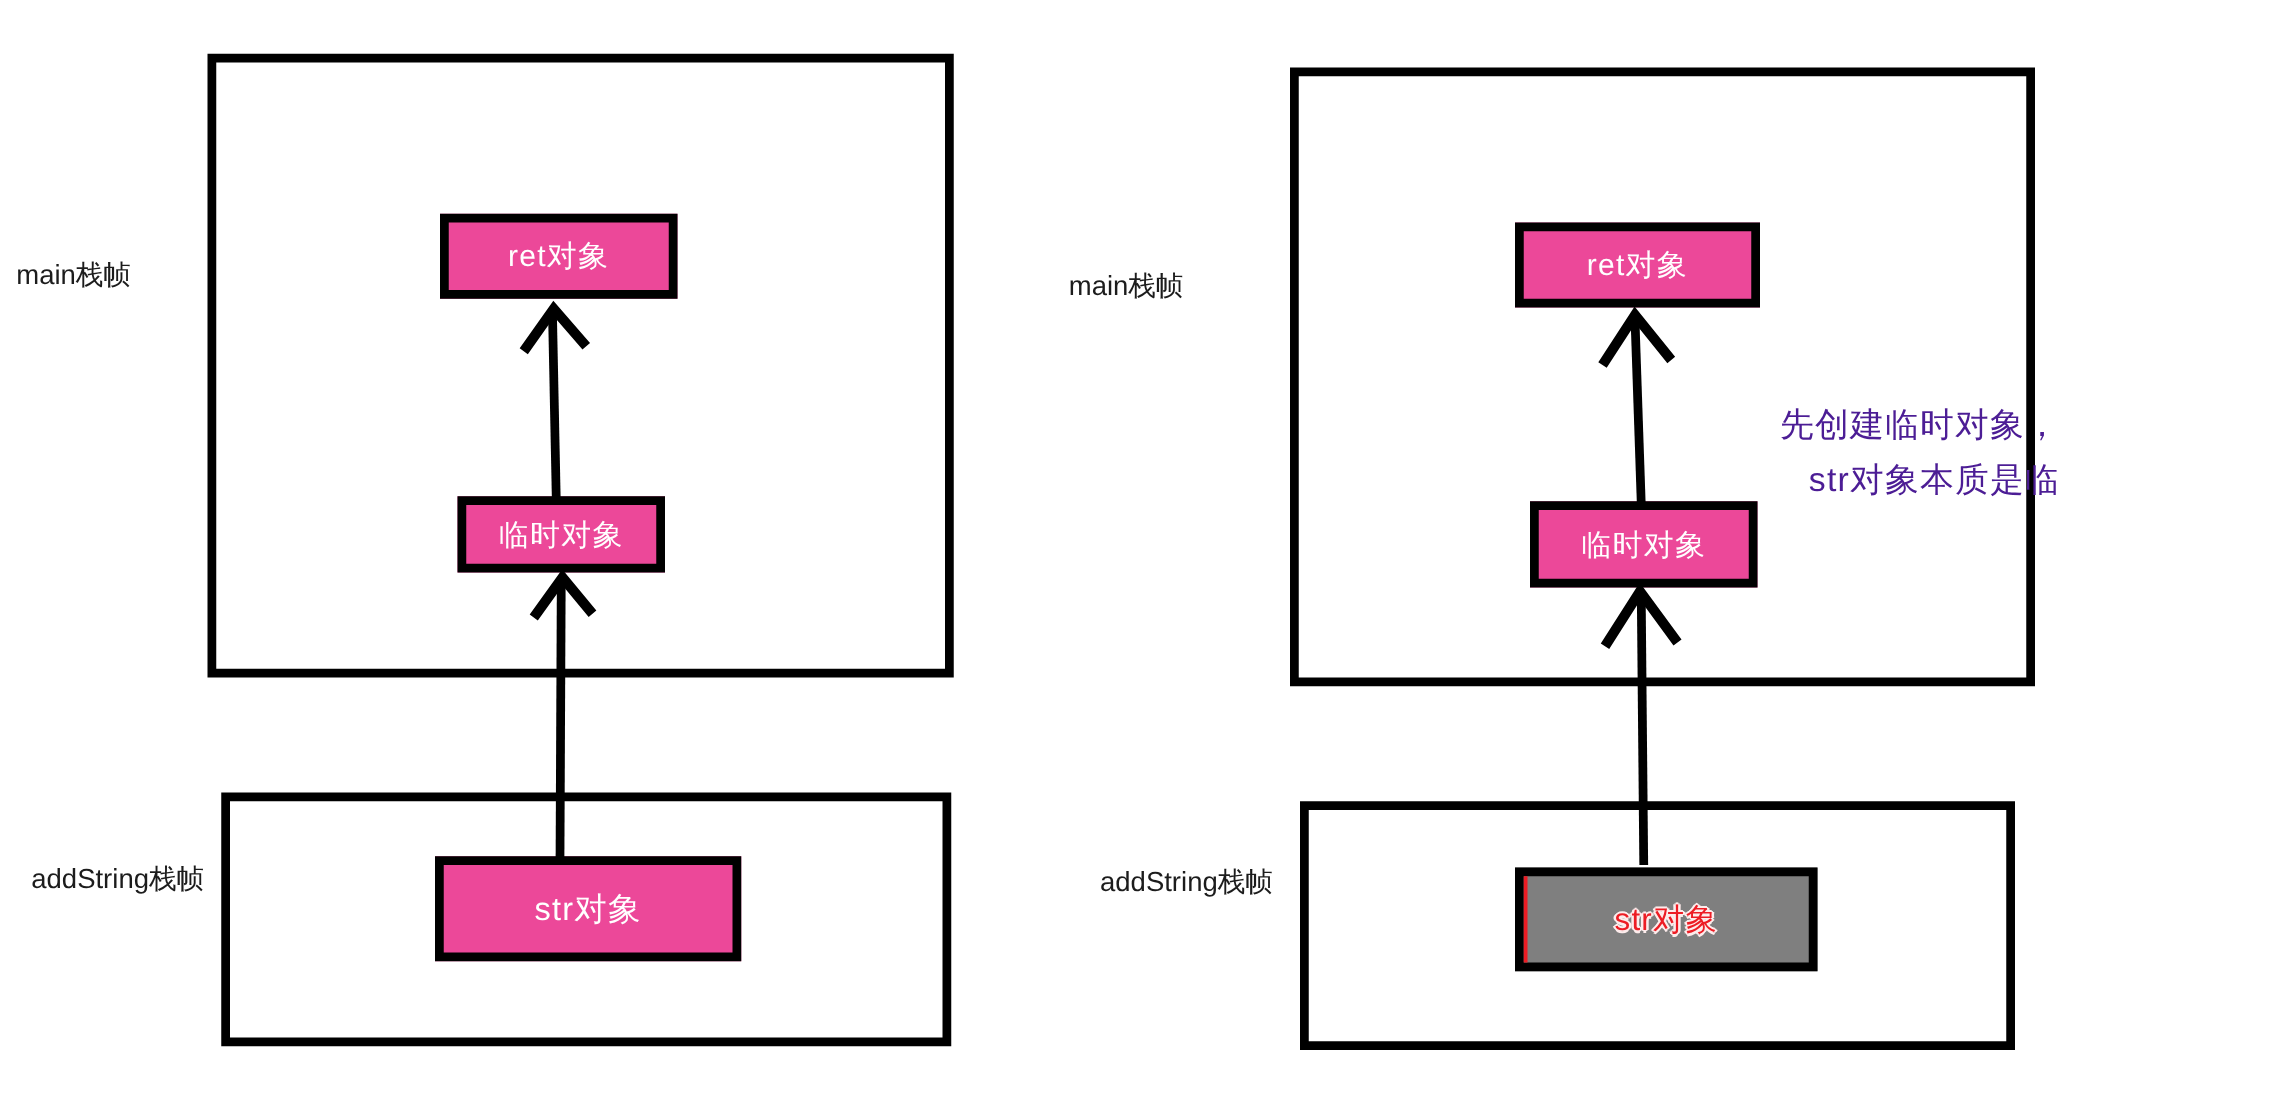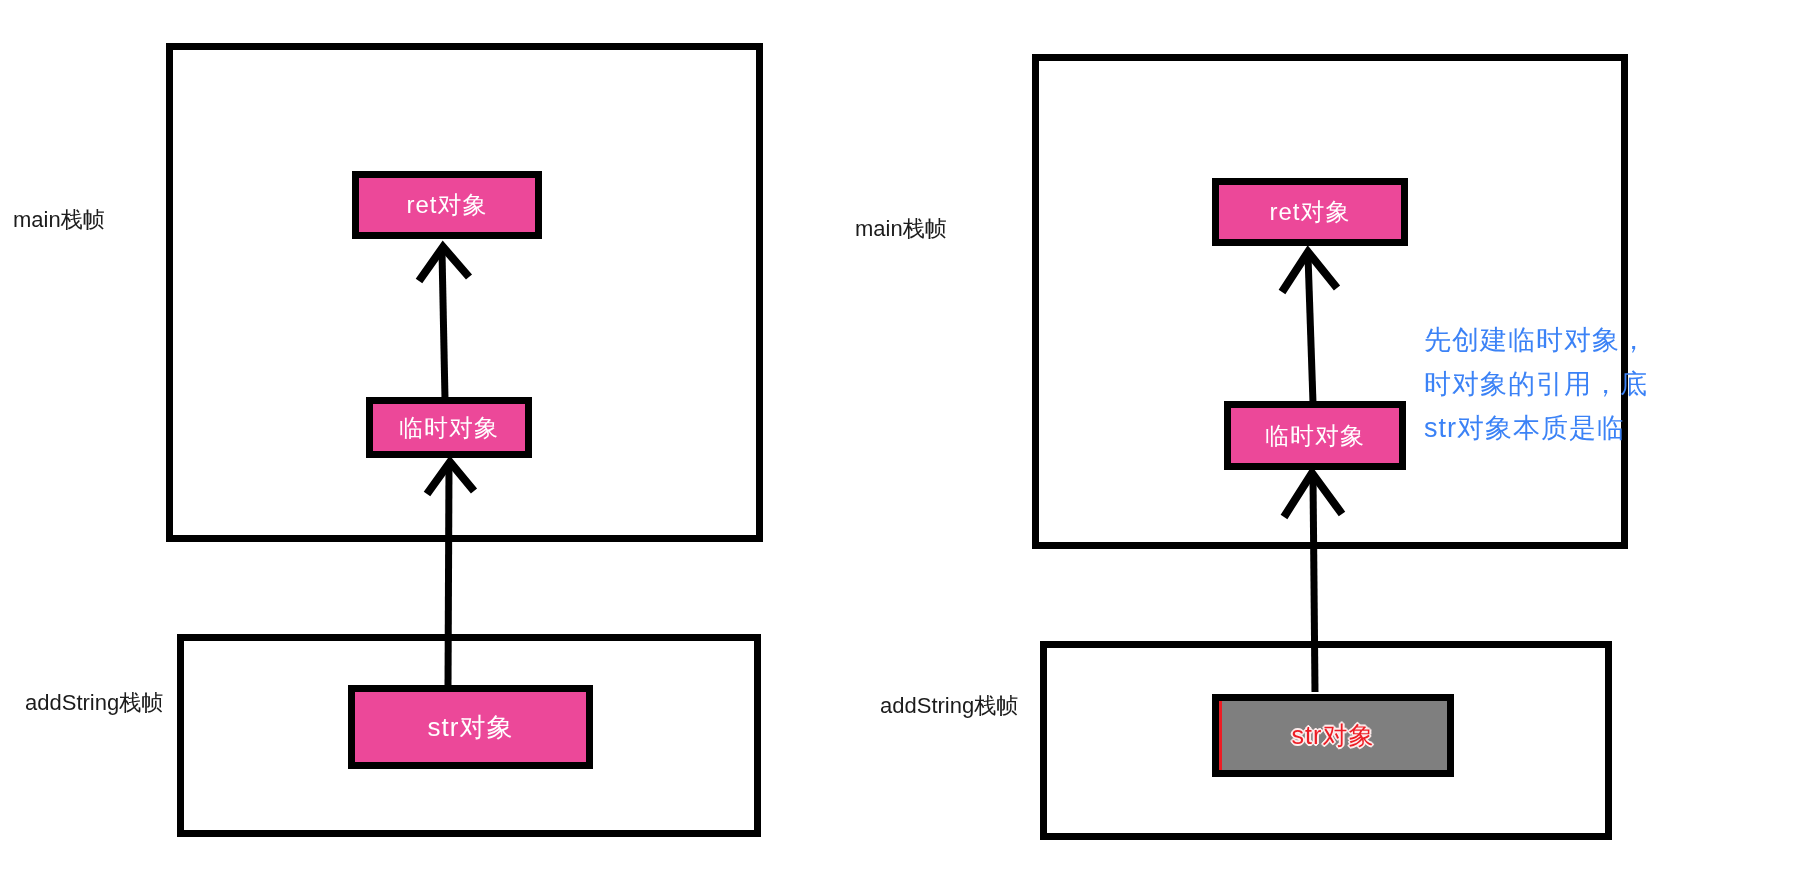--- a/index.html
+++ b/index.html
@@ -43,24 +43,25 @@
       -1px -1px #fdecec, 1px 1px #fdecec, -1px 1px #fdecec, 1px -1px #fdecec;
   }
   .frame-label{
     position:absolute;
     color:#1c1c1c;
     font-size:22px;
     white-space:nowrap;
   }
   .annotation{
     position:absolute;
-    color:#3b82f6;
+    color:#4c1d95;
     font-size:27px;
     line-height:44px;
     letter-spacing:1px;
+    text-align:right;
   }
   .annotation span{display:block; white-space:nowrap;}
   svg.arrows{
     position:absolute;
     left:0; top:0;
     pointer-events:none;
   }
   svg .stroke{
     fill:none;
     stroke:#000;
@@ -115,21 +116,20 @@
     <span class="obj-text">临时对象</span>
   </div>
 
   <div class="obj gray" style="left:1212px; top:694px; width:242px; height:83px; font-size:25px;">
     <span class="red-sliver"></span>
     <span class="obj-text">str对象</span>
   </div>
 
   <div class="annotation" style="left:1424px; top:318px;">
     <span>先创建临时对象，</span>
-    <span>时对象的引用，底</span>
     <span>str对象本质是临</span>
   </div>
 
   <svg class="arrows" width="1819" height="890" viewBox="0 0 1819 890">
 
     <g>
       <path class="stroke" d="M445,399 L442,252"></path>
       <path class="chevron" d="M419,281 L443,247 L469,277"></path>
     </g>
 

